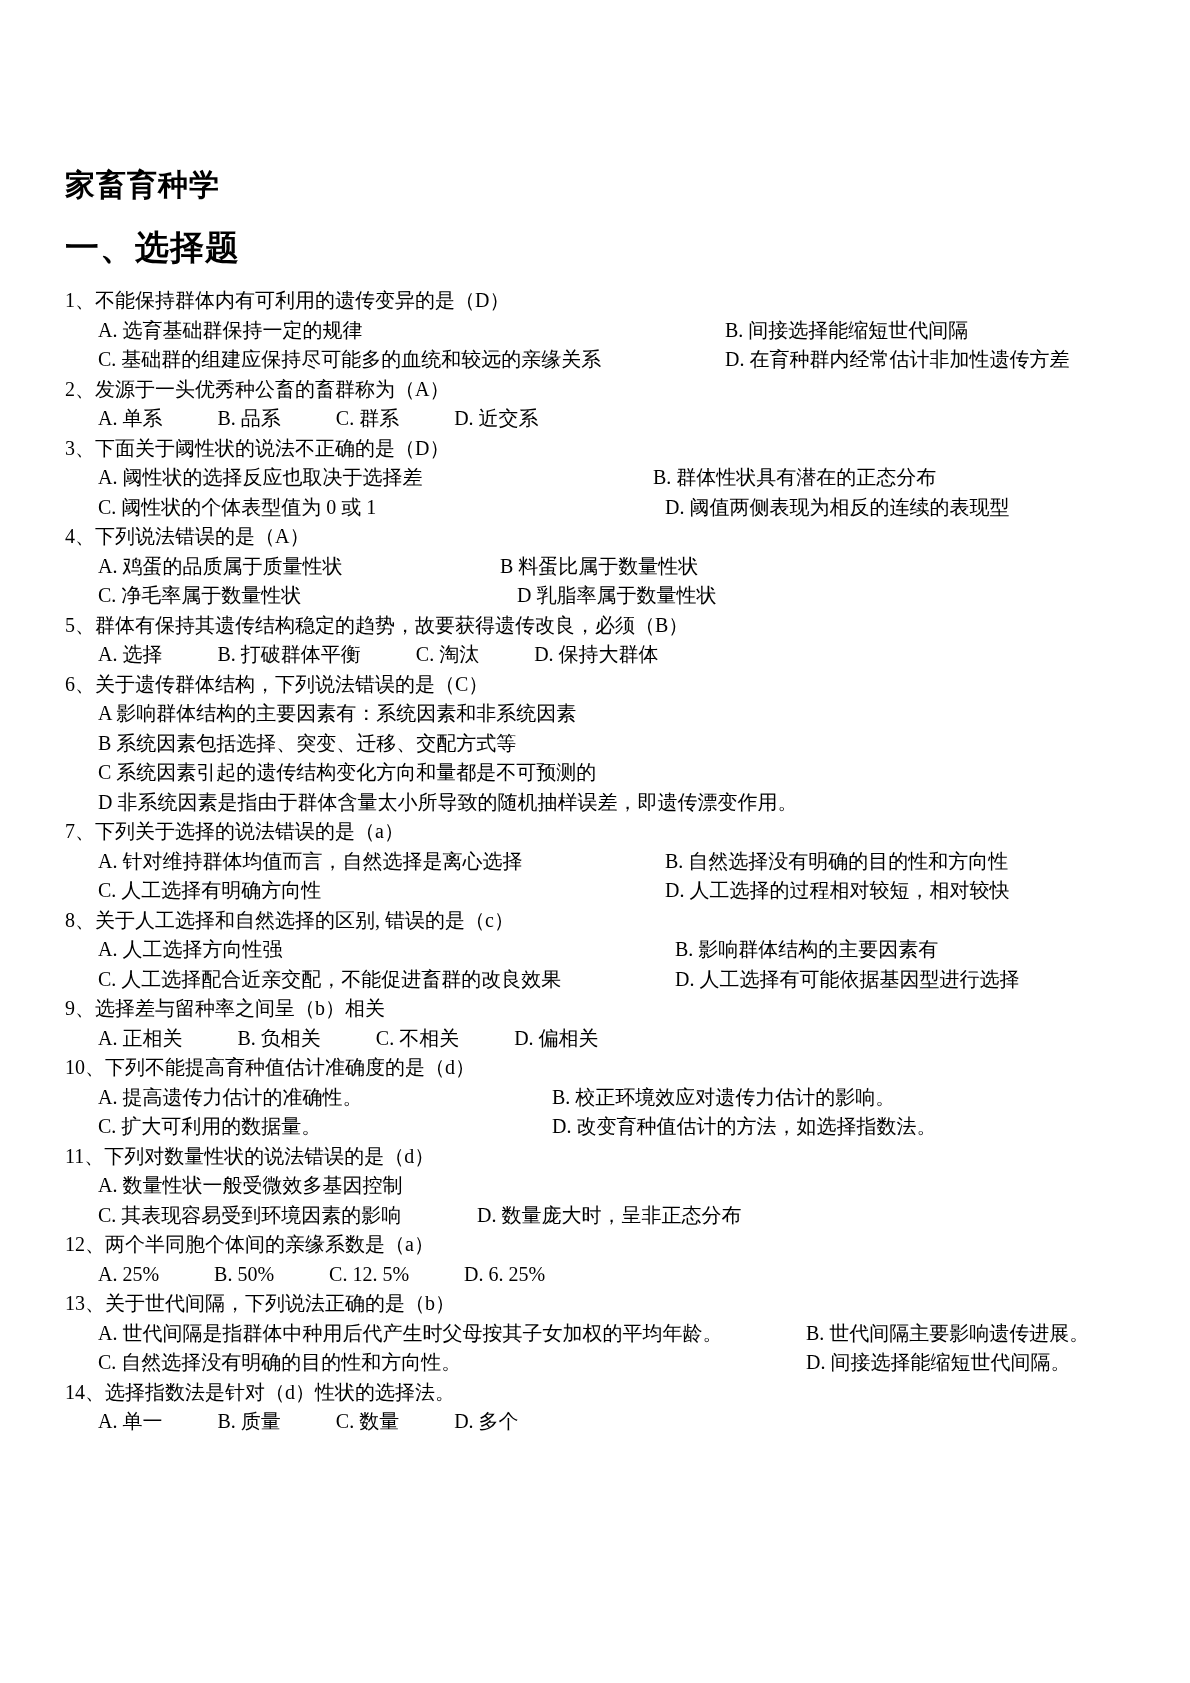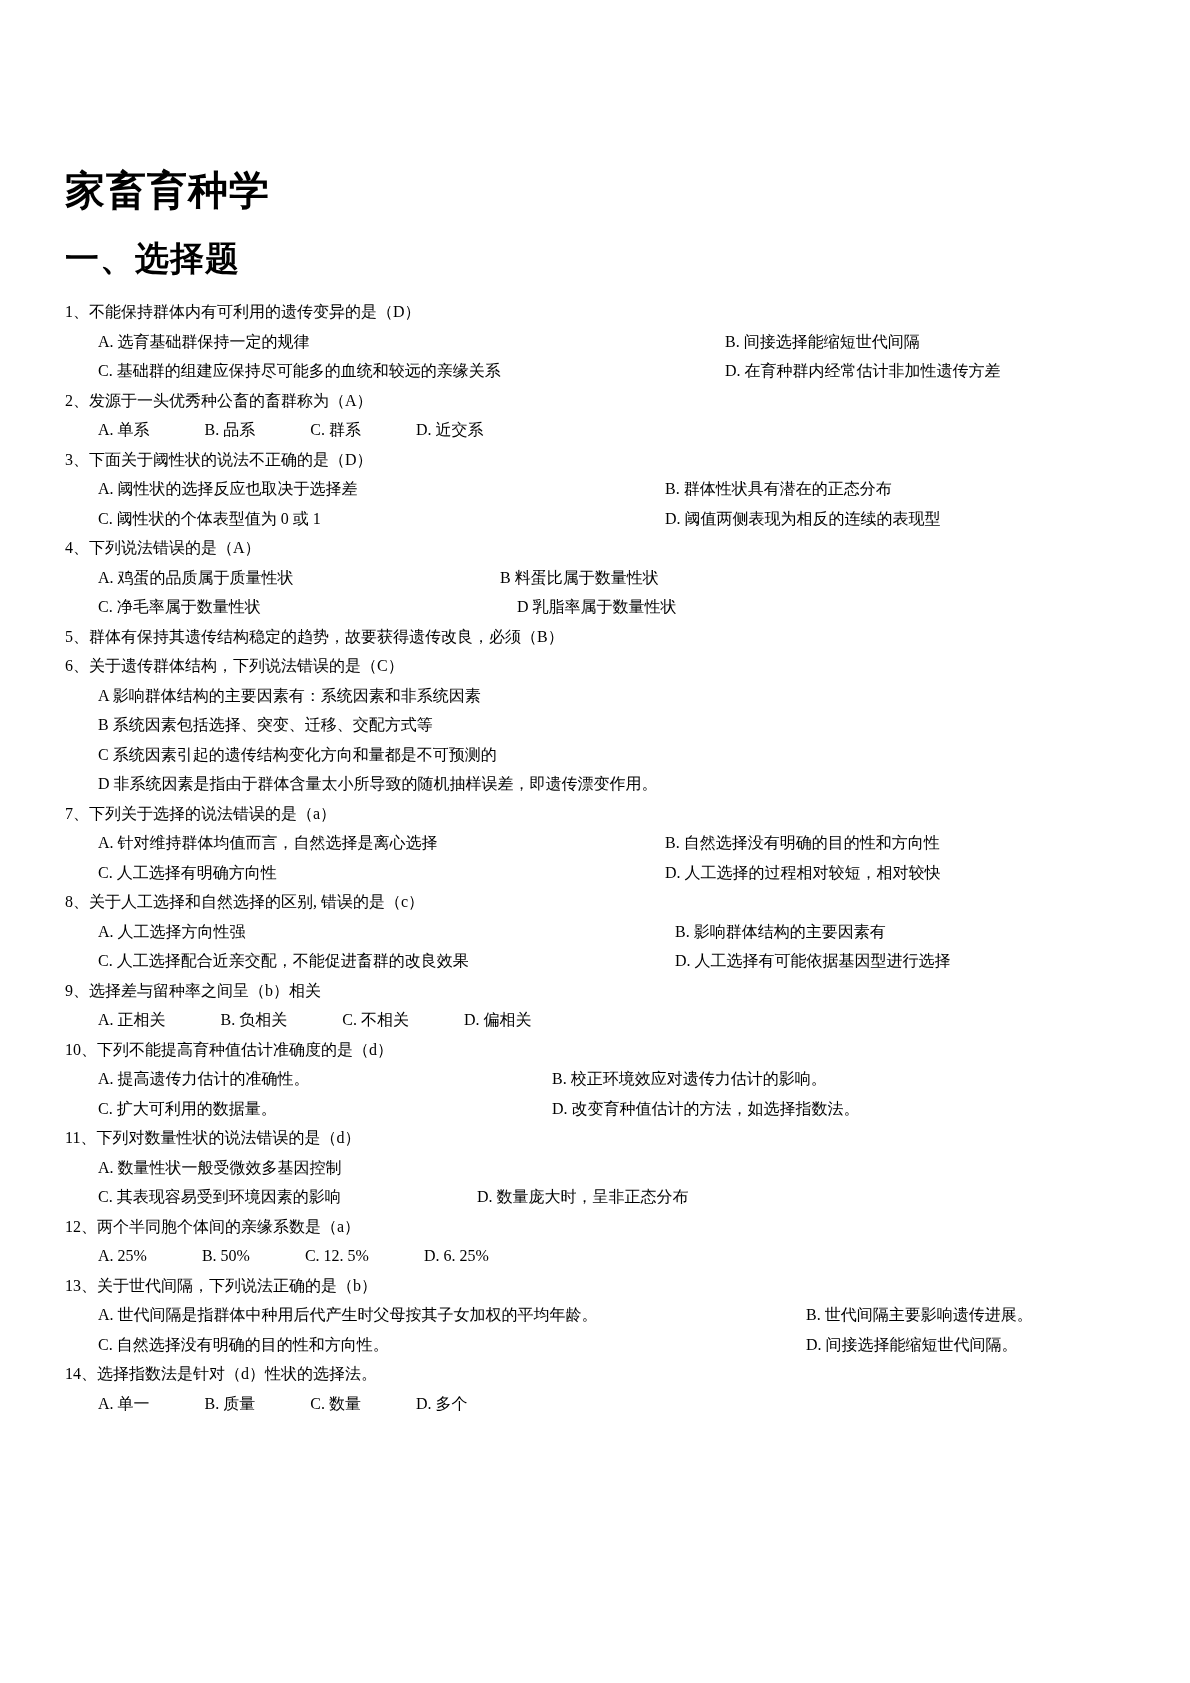--- a/index.html
+++ b/index.html
@@ -16,37 +16,37 @@
     color: #000000;
   }
   .page {
     position: absolute;
     left: 65px;
     top: 168px;
     width: 1080px;
   }
   .doc-title {
     font-family: "Liberation Sans", "DejaVu Sans", sans-serif;
-    font-size: 40px;
+    font-size: 30px;
     font-weight: 700;
     letter-spacing: 1px;
     line-height: 1.1;
     margin: 0;
   }
   .section-heading {
     font-family: "Liberation Sans", "DejaVu Sans", sans-serif;
     font-size: 34px;
     font-weight: 700;
     letter-spacing: 1px;
     margin: 28px 0 0 0;
     line-height: 1.1;
   }
   .questions {
     margin-top: 20px;
-    font-size: 16px;
+    font-size: 20px;
   }
   .line {
     line-height: 29.5px;
     white-space: nowrap;
   }
   .stem {
     padding-left: 0;
   }
   .opt-row {
     padding-left: 33px;
@@ -80,30 +80,36 @@
         <div class="line stem">2、发源于一头优秀种公畜的畜群称为（A）</div>
         <div class="line opt-row inline-row">
           <span class="opt-cell">A. 单系</span>
           <span class="opt-cell">B. 品系</span>
           <span class="opt-cell">C. 群系</span>
           <span class="opt-cell">D. 近交系</span>
         </div>
       </div>
       <div>
         <div class="line stem">3、下面关于阈性状的说法不正确的是（D）</div>
-        <div class="line opt-row two-col"><span class="opt-cell cell-1">A. 阈性状的选择反应也取决于选择差</span><span class="opt-cell cell-2" style="left: 600px;">B. 群体性状具有潜在的正态分布</span></div>
+        <div class="line opt-row two-col"><span class="opt-cell cell-1">A. 阈性状的选择反应也取决于选择差</span><span class="opt-cell cell-2" style="left: 588px;">B. 群体性状具有潜在的正态分布</span></div>
         <div class="line opt-row two-col"><span class="opt-cell cell-1">C. 阈性状的个体表型值为 0 或 1</span><span class="opt-cell cell-2" style="left: 600px;">D. 阈值两侧表现为相反的连续的表现型</span></div>
       </div>
       <div>
         <div class="line stem">4、下列说法错误的是（A）</div>
         <div class="line opt-row two-col"><span class="opt-cell cell-1">A. 鸡蛋的品质属于质量性状</span><span class="opt-cell cell-2" style="left: 435px;">B 料蛋比属于数量性状</span></div>
         <div class="line opt-row two-col"><span class="opt-cell cell-1">C. 净毛率属于数量性状</span><span class="opt-cell cell-2" style="left: 452px;">D 乳脂率属于数量性状</span></div>
       </div>
       <div>
         <div class="line stem">5、群体有保持其遗传结构稳定的趋势，故要获得遗传改良，必须（B）</div>
+        <div class="line opt-row inline-row">
+          <span class="opt-cell">A. 选择</span>
+          <span class="opt-cell">B. 打破群体平衡</span>
+          <span class="opt-cell">C. 淘汰</span>
+          <span class="opt-cell">D. 保持大群体</span>
+        </div>
       </div>
       <div>
         <div class="line stem">6、关于遗传群体结构，下列说法错误的是（C）</div>
         <div class="line opt-row full"><span class="opt-cell">A 影响群体结构的主要因素有：系统因素和非系统因素</span></div>
         <div class="line opt-row full"><span class="opt-cell">B 系统因素包括选择、突变、迁移、交配方式等</span></div>
         <div class="line opt-row full"><span class="opt-cell">C 系统因素引起的遗传结构变化方向和量都是不可预测的</span></div>
         <div class="line opt-row full"><span class="opt-cell">D 非系统因素是指由于群体含量太小所导致的随机抽样误差，即遗传漂变作用。</span></div>
       </div>
       <div>
         <div class="line stem">7、下列关于选择的说法错误的是（a）</div>

